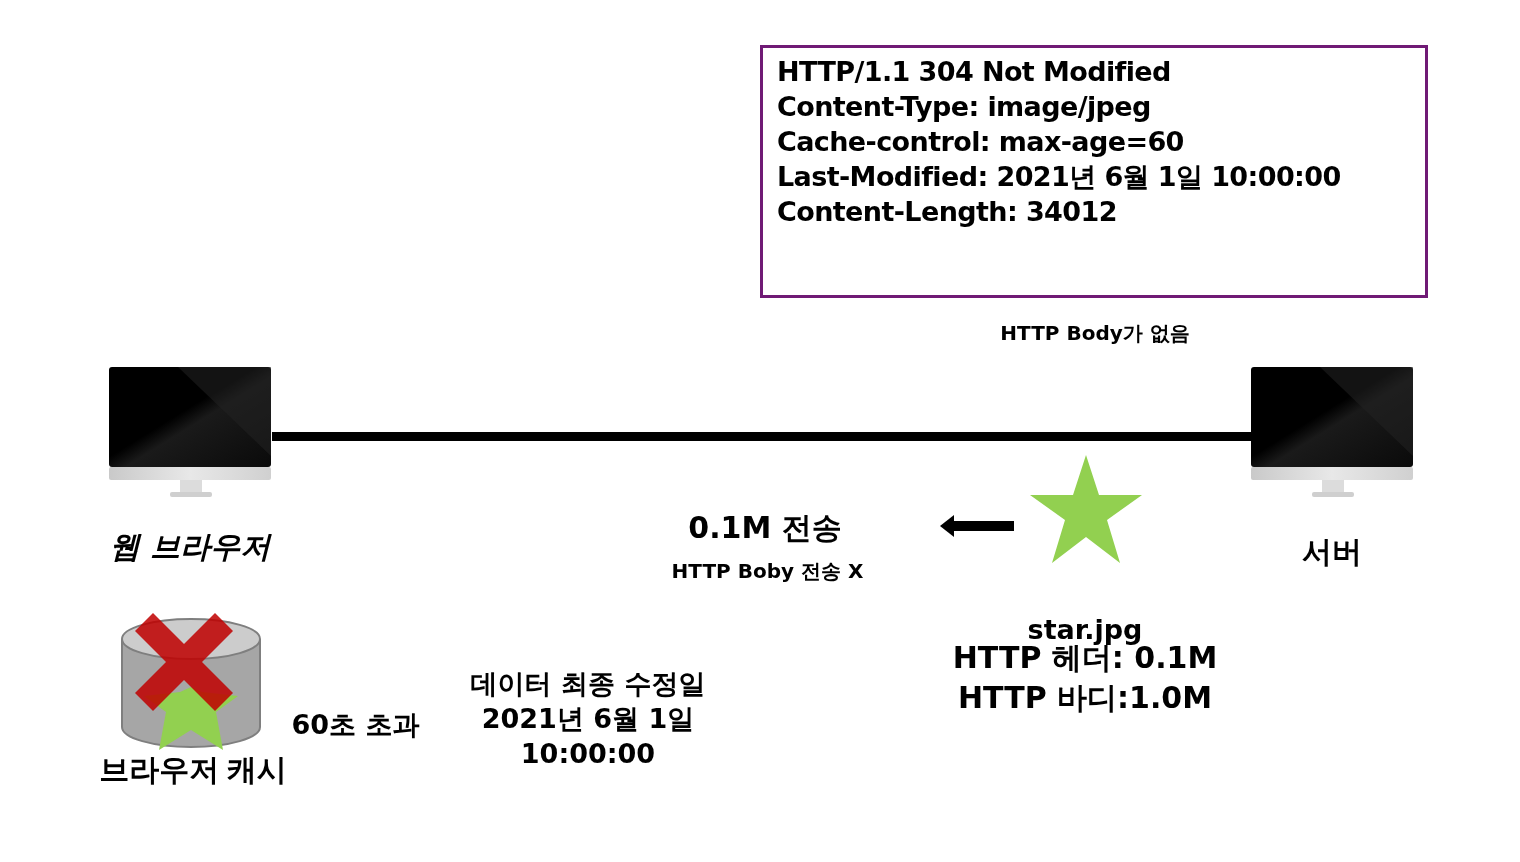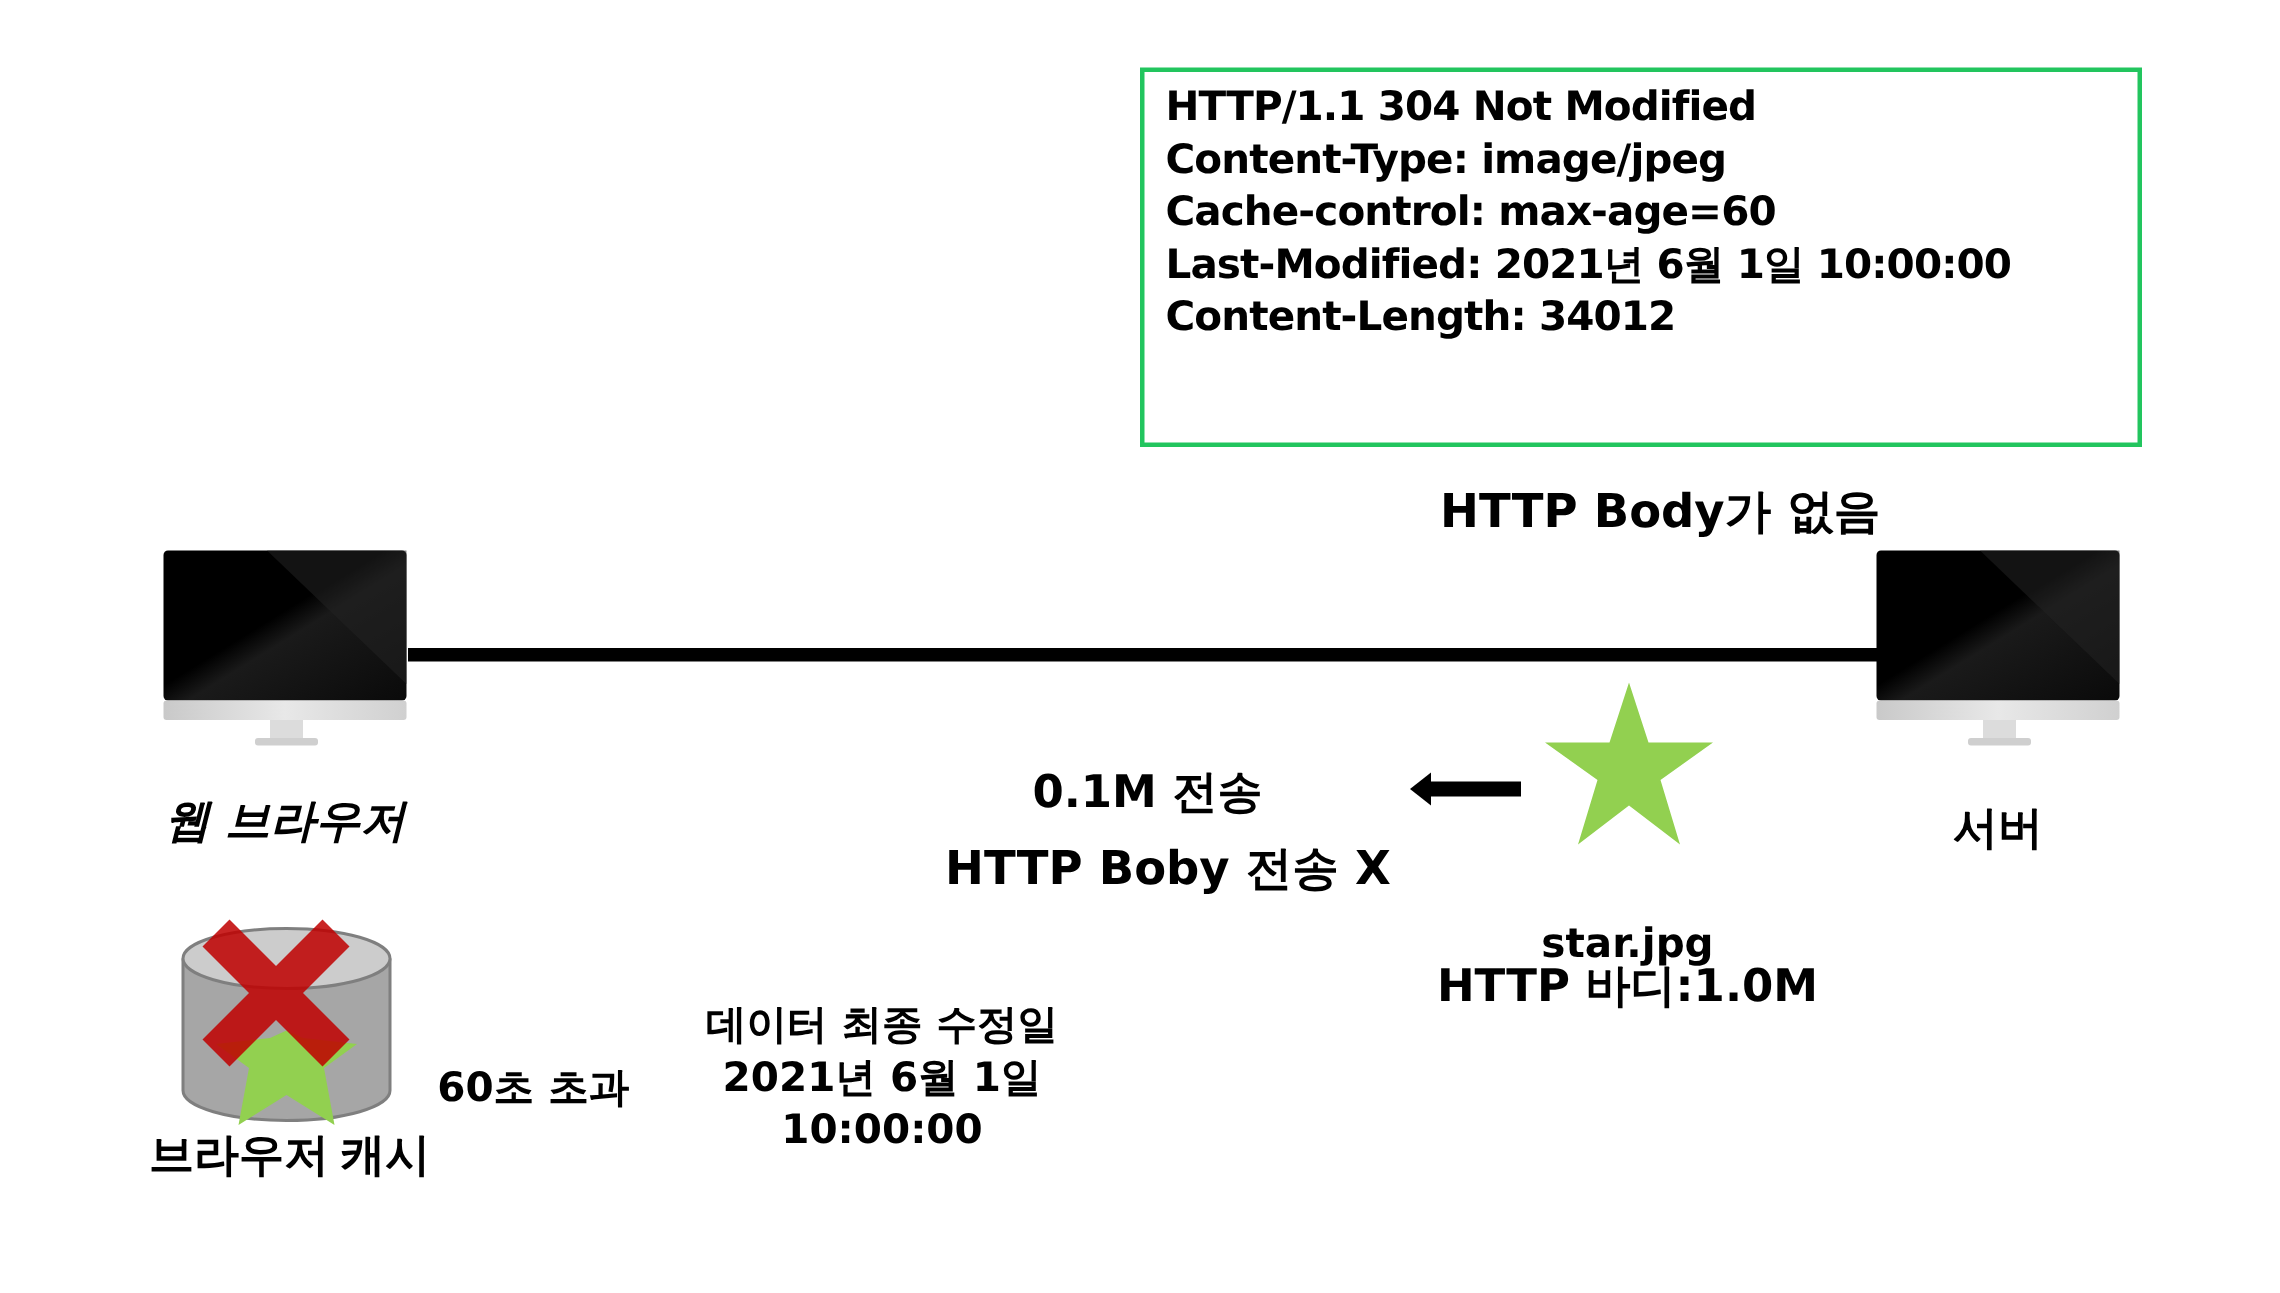--- a/index.html
+++ b/index.html
@@ -1,25 +1,25 @@
 <!DOCTYPE html>
 <html><head>
   <meta charset="utf-8">
   <style>
     html, body { margin: 0; padding: 0; background: #ffffff; }
     body { width: 1520px; height: 862px; position: relative; overflow: hidden;
            font-family: "DejaVu Sans", "Liberation Sans", sans-serif; color: #000; font-weight: bold; }
     .abs { position: absolute; }
-    .resp-box { left: 760px; top: 45px; width: 668px; height: 253px; border: 3px solid #22c55e; box-sizing: border-box; }
+    .resp-box { left: 760px; top: 45px; width: 668px; height: 253px; border: 3px solid #701a75; box-sizing: border-box; }
     .resp-lines { position: absolute; left: 14px; top: 6px; font-size: 27px; line-height: 35px; letter-spacing: -0.6px; }
     .resp-lines div { white-space: nowrap; }
     .center { text-align: center; white-space: nowrap; }
     .lbl-lg { font-size: 30px; }
     .lbl-md { font-size: 27px; margin-top: 32px; }
-    .lbl-sm { font-size: 31px; }
+    .lbl-sm { font-size: 20px; }
     .monitor { width: 164px; height: 134px; }
     .connector { left: 272px; top: 432px; width: 982px; height: 9px; background: #000; }
   </style>
 </head>
 <body>
 
 <div class="abs resp-box">
   <div class="resp-lines">
     <div>HTTP/1.1 304 Not Modified</div>
     <div>Content-Type: image/jpeg</div>
@@ -75,20 +75,21 @@
   <rect x="12" y="8" width="62" height="10" fill="#000"></rect>
   <polygon points="0,13 14,2 14,24" fill="#000"></polygon>
 </svg>
 
 <svg class="abs" style="left:1030px; top:455px;" width="112" height="110" viewBox="0 0 112 110">
   <polygon points="56,0 69,40 112,40 77,65 90,108 56,82 22,108 35,65 0,40 43,40" fill="#92d050"></polygon>
 </svg>
 <div class="abs center lbl-md" style="left:1010px; top:582px; width:150px;">star.jpg</div>
 
 <div class="abs center lbl-lg" style="left:940px; top:638px; width:290px; line-height:40px;">
+  <div>HTTP 헤더: 0.1M</div>
   <div>HTTP 바디:1.0M</div>
 </div>
 
 <svg class="abs" style="left:118px; top:612px;" width="150" height="142" viewBox="0 0 150 142">
   <path d="M4,27 L4,115 A69,20 0 0 0 142,115 L142,27" fill="#a6a6a6" stroke="#7f7f7f" stroke-width="2"></path>
   <ellipse cx="73" cy="27" rx="69" ry="20" fill="#cccccc" stroke="#7f7f7f" stroke-width="2"></ellipse>
   <polygon points="73,75 84,80 120,84 98,100 105,138 73,118 41,138 48,100 26,84 62,80" fill="#92d050"></polygon>
   <g opacity="0.85">
     <polygon points="17,19 35,1 115,81 97,99" fill="#c00000"></polygon>
     <polygon points="97,1 115,19 35,99 17,81" fill="#c00000"></polygon>

